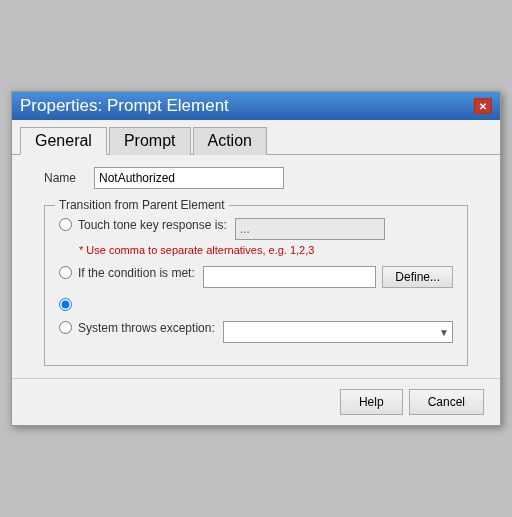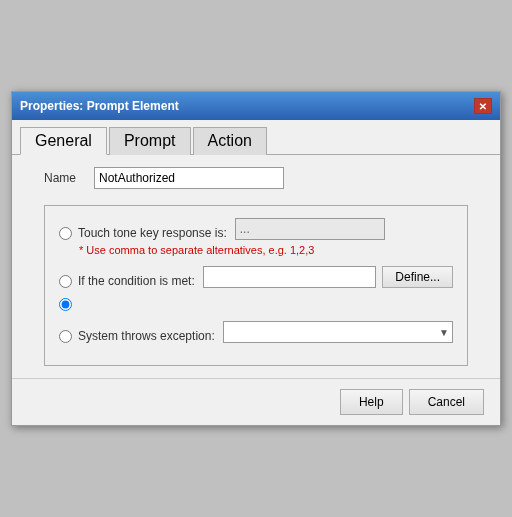--- a/index.html
+++ b/index.html
@@ -30,22 +30,22 @@
       background: linear-gradient(to bottom, #4a90d9, #2a60b0);
       color: white;
       padding: 5px 8px;
       display: flex;
       align-items: center;
       justify-content: space-between;
       height: 28px;
     }
 
     .title-bar-text {
-      font-size: 12px;
-      font-weight: bold;
+      font-size: 17px;
+      font-weight: normal;
     }
 
     .title-bar-close {
       background: #c0392b;
       border: 1px solid #a93226;
       color: white;
       width: 18px;
       height: 16px;
       display: flex;
       align-items: center;
@@ -117,21 +117,21 @@
       top: -8px;
       left: 10px;
       background: #f0f0f0;
       padding: 0 4px;
       font-size: 12px;
       color: #333;
     }
 
     .radio-row {
       display: flex;
-      align-items: flex-end;
+      align-items: flex-start;
       margin-bottom: 10px;
     }
 
     .radio-row input[type="radio"] {
       margin-right: 6px;
     }
 
     .radio-label {
       color: #333;
       font-size: 12px;
@@ -246,20 +246,21 @@
   </div>
 
   <div class="content-area">
 
     <div class="field-row">
       <span class="field-label">Name</span>
       <input class="text-input" type="text" value="NotAuthorized" style="">
     </div>
 
     <div class="group-box">
+      <span class="group-box-legend">Transition from Parent Element</span>
 
       <div class="radio-row">
         <input type="radio" name="transition" id="r1" style="">
         <label class="radio-label" for="r1">Touch tone key response is:</label>
         <input class="inline-input-dots" type="text" value="..." style="">
       </div>
 
       <div class="hint-text">* Use comma to separate alternatives, e.g. 1,2,3</div>
 
       <div class="radio-row">

